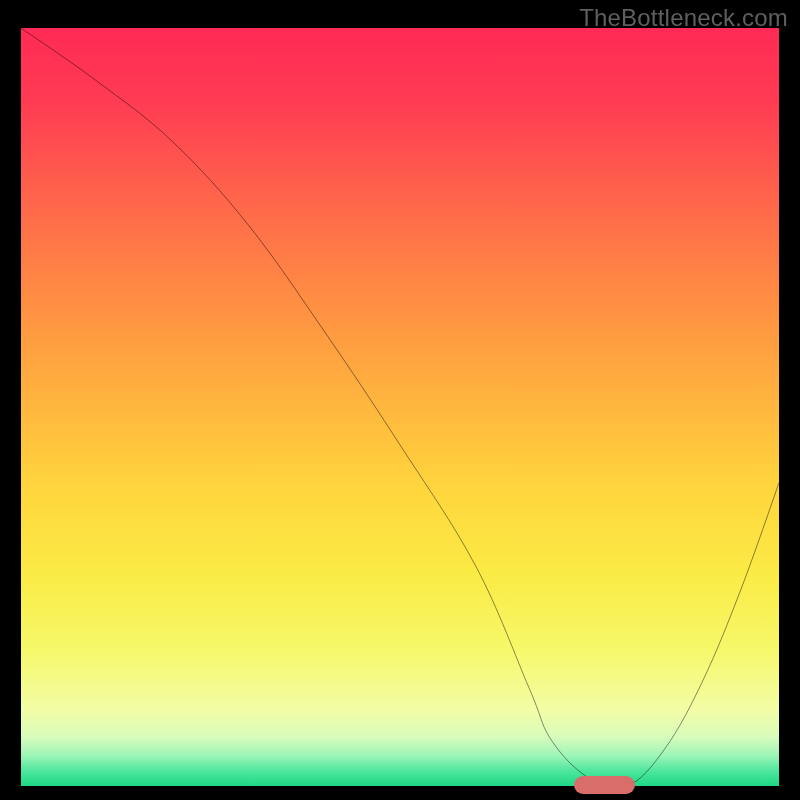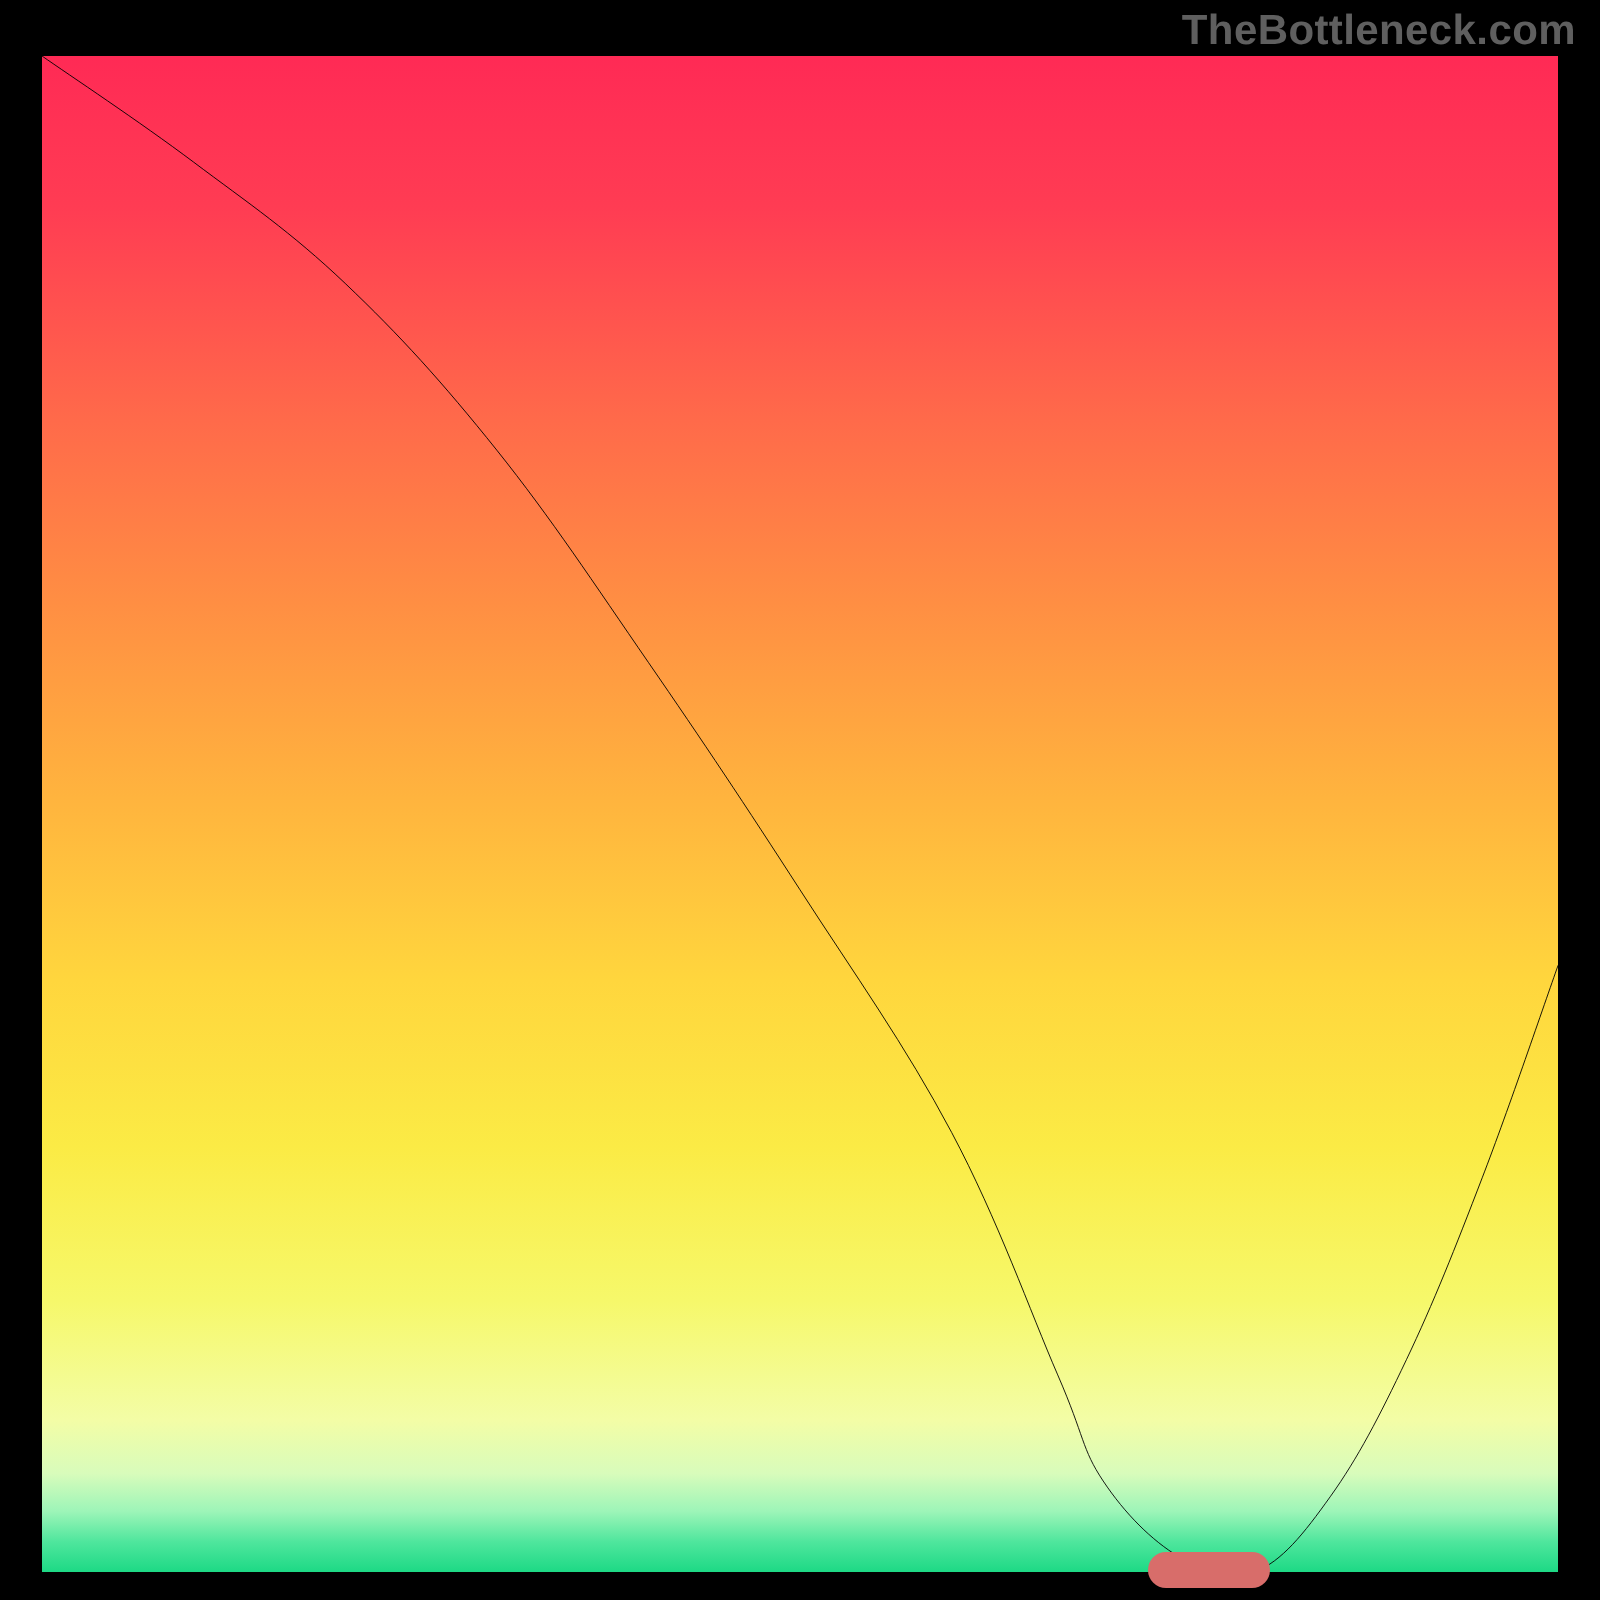--- a/index.html
+++ b/index.html
@@ -15,22 +15,22 @@
     position: relative;
     width: 800px;
     height: 800px;
     background: #000;
   }
   .watermark {
     position: absolute;
     top: 4px;
     right: 12px;
     color: #5f5f5f;
-    font-size: 21px;
-    font-weight: 700;
+    font-size: 24px;
+    font-weight: 400;
     letter-spacing: 0.2px;
     z-index: 10;
   }
   .plot {
     position: absolute;
     left: 21px;
     top: 28px;
     width: 758px;
     height: 758px;
   }

